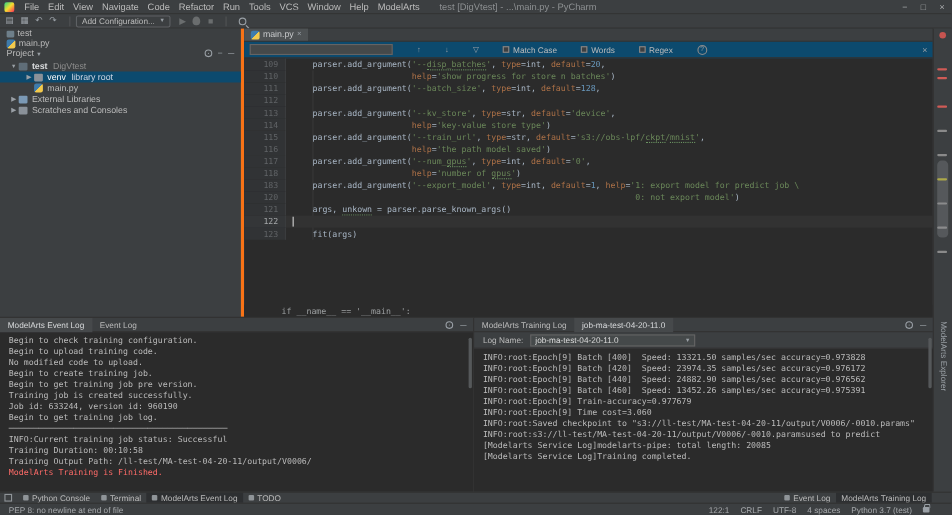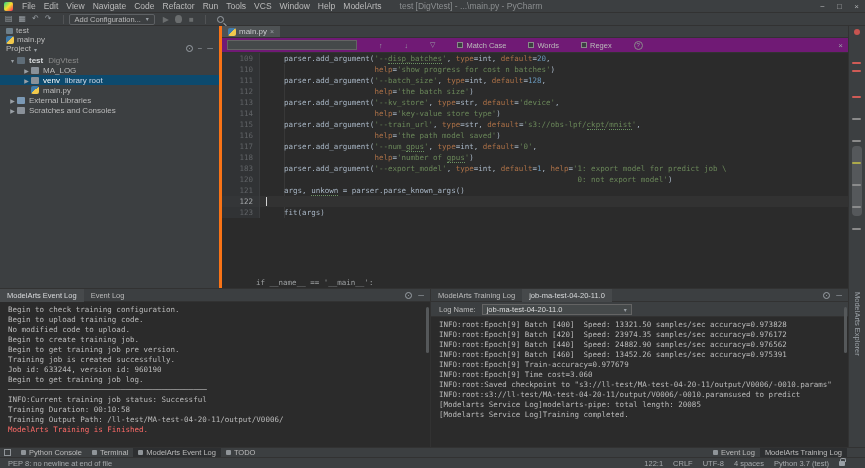--- a/index.html
+++ b/index.html
@@ -50,21 +50,21 @@
   .ticon.scratch{background:#8a9199}
   .tlabel.bold{color:#d8dadc;font-weight:bold}
   .textra{color:#8c8c8c;margin-left:5px}
   .tree-row.sel .textra{color:#cdd6e4}
 
   
   .editor{position:absolute;top:26px;left:222px;width:626px;height:262px;background:#2b2b2b}
   .tabbar{height:12px;background:#3c3f41;border-bottom:1px solid #323232;display:flex}
   .etab{display:inline-flex;align-items:center;gap:3px;background:#4e5254;padding:0 6px;font-size:8px;color:#c8cacc}
   .etab .x{color:#9aa0a6;font-size:7px}
-  .findbar{height:15px;background:#701a75;border-bottom:1px solid #323232;display:flex;align-items:center;padding:0 5px;gap:22px;font-size:7.5px}
+  .findbar{height:15px;background:#0c4a6e;border-bottom:1px solid #323232;display:flex;align-items:center;padding:0 5px;gap:22px;font-size:7.5px}
   .findbar input{width:130px;height:10px;background:#45494a;border:1px solid #646464;color:#dddddd;font-size:8px;padding:0 3px;outline:none}
   .fb-ic{color:#9aa0a6;font-size:7px}
   .findopt{display:flex;align-items:center;gap:3px;color:#bbbbbb}
   .cb{width:6px;height:6px;border:1px solid #8a8a8a;display:inline-block;background:#3c3f41}
   .help-c{width:9px;height:9px;border:1px solid #8a8a8a;border-radius:50%;display:inline-flex;align-items:center;justify-content:center;font-size:6px;color:#9aa0a6}
   .fb-close{margin-left:auto;color:#9aa0a6;font-size:8px}
 
   .code{position:absolute;top:27px;left:0;right:0;bottom:11px;font-family:"DejaVu Sans Mono","Liberation Mono",monospace;font-size:7.5px;overflow:hidden}
   .guide{position:absolute;left:62px;top:11px;height:154px;border-left:1px solid #383838}
   .cline{height:11px;display:flex;align-items:center;position:relative}
@@ -180,25 +180,20 @@
       <span>─</span>
     </span>
   </div>
   <div class="tree" id="tree">
       <div class="tree-row lvl0">
         <span class="chev">▾</span>
         <span class="ticon project"></span>
         <span class="tlabel bold">test</span>
         <span class="textra">DigVtest</span>
       </div>
-      <div class="tree-row lvl1">
-        <span class="chev">▶</span>
-        <span class="ticon folder"></span>
-        <span class="tlabel">MA_LOG</span>
-      </div>
       <div class="tree-row lvl1 sel">
         <span class="chev">▶</span>
         <span class="ticon folder"></span>
         <span class="tlabel">venv</span>
         <span class="textra">library root</span>
       </div>
       <div class="tree-row lvl1">
         <span class="chev"></span>
         <span class="ticon python"></span>
         <span class="tlabel">main.py</span>
@@ -246,29 +241,28 @@
   </div>
   <div class="code">
     <div class="guide"></div>
     <div id="code-lines">
         <div class="cline">
           <span class="gut">109</span>
           <span class="ctext"><span class="tk-p">    parser.add_argument(</span><span class="tk-s">'--</span><span class="tk-s tk-u">disp_batches</span><span class="tk-s">'</span><span class="tk-p">, </span><span class="tk-a">type</span><span class="tk-p">=</span><span class="tk-p">int</span><span class="tk-p">, </span><span class="tk-a">default</span><span class="tk-p">=</span><span class="tk-n">20</span><span class="tk-p">,</span></span>
         </div>
         <div class="cline">
           <span class="gut">110</span>
-          <span class="ctext"><span class="tk-p">                        </span><span class="tk-a">help</span><span class="tk-p">=</span><span class="tk-s">'show progress for cost n batches'</span><span class="tk-p">)</span></span>
+          <span class="ctext"><span class="tk-p">                        </span><span class="tk-a">help</span><span class="tk-p">=</span><span class="tk-s">'show progress for store n batches'</span><span class="tk-p">)</span></span>
         </div>
         <div class="cline">
           <span class="gut">111</span>
           <span class="ctext"><span class="tk-p">    parser.add_argument(</span><span class="tk-s">'--batch_size'</span><span class="tk-p">, </span><span class="tk-a">type</span><span class="tk-p">=</span><span class="tk-p">int</span><span class="tk-p">, </span><span class="tk-a">default</span><span class="tk-p">=</span><span class="tk-n">128</span><span class="tk-p">,</span></span>
         </div>
         <div class="cline">
           <span class="gut">112</span>
-          <span class="ctext"><span class="tk-p">                        </span><span class="tk-a">help</span><span class="tk-p">=</span><span class="tk-s">'the batch size'</span><span class="tk-p">)</span></span>
         </div>
         <div class="cline">
           <span class="gut">113</span>
           <span class="ctext"><span class="tk-p">    parser.add_argument(</span><span class="tk-s">'--kv_store'</span><span class="tk-p">, </span><span class="tk-a">type</span><span class="tk-p">=</span><span class="tk-p">str</span><span class="tk-p">, </span><span class="tk-a">default</span><span class="tk-p">=</span><span class="tk-s">'device'</span><span class="tk-p">,</span></span>
         </div>
         <div class="cline">
           <span class="gut">114</span>
           <span class="ctext"><span class="tk-p">                        </span><span class="tk-a">help</span><span class="tk-p">=</span><span class="tk-s">'key-value store type'</span><span class="tk-p">)</span></span>
         </div>
         <div class="cline">

